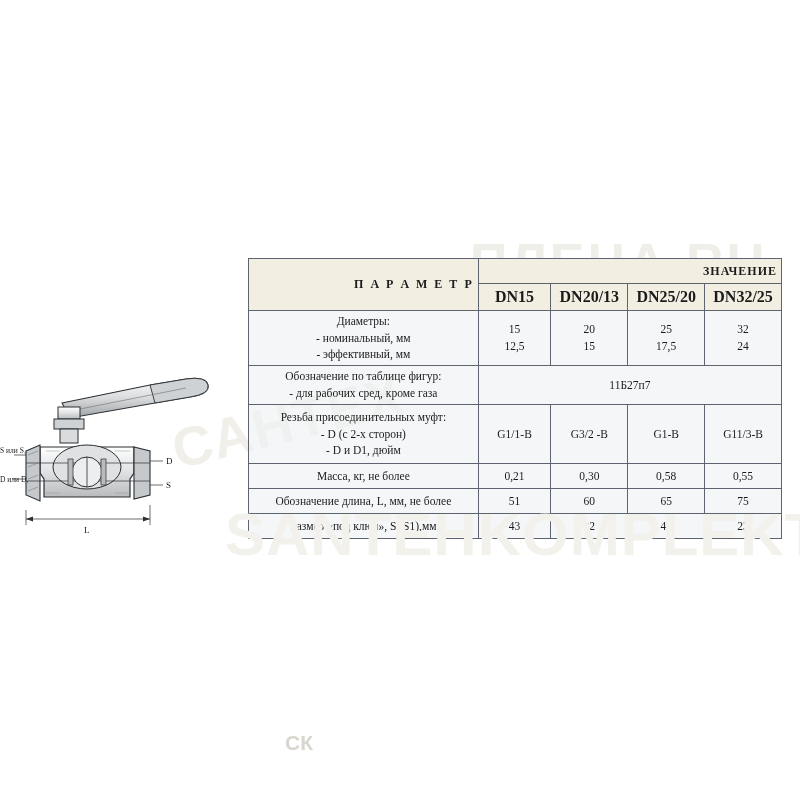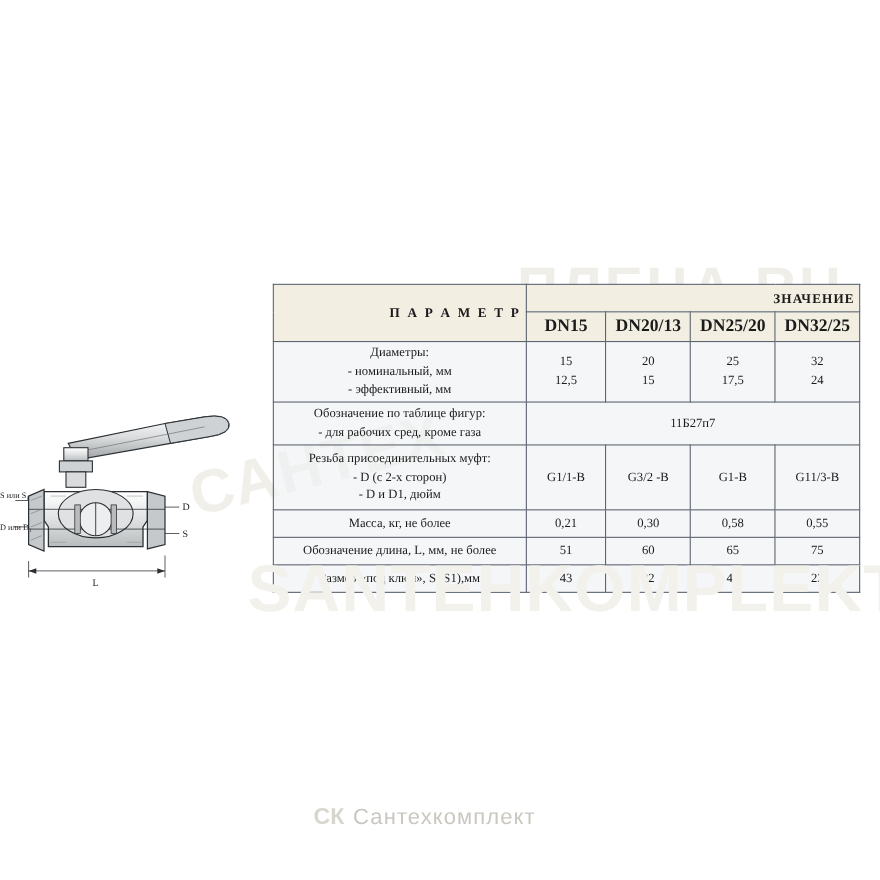--- a/index.html
+++ b/index.html
@@ -167,21 +167,20 @@
 <body>
 
 <div id="page">
 
   <div class="wm-top">ПЛЕНА.RU</div>
   <div class="wm-mid">САНТЕХ</div>
   <div class="wm-bottom-left">SANTEHKOMPLEKT</div>
 
   <div class="wm-logo">
     <span class="glyph">СК</span>
-    <span class="txt">Сантехкомплект</span>
   </div>
 
   <svg id="drawing" viewBox="0 0 250 200">
     <defs>
       <linearGradient id="bodyGrad" x1="0" y1="0" x2="0" y2="1">
         <stop offset="0%" stop-color="#ffffff"></stop>
         <stop offset="45%" stop-color="#e3e5e6"></stop>
         <stop offset="100%" stop-color="#b9bcbd"></stop>
       </linearGradient>
       <linearGradient id="leverGrad" x1="0" y1="0" x2="0" y2="1">

